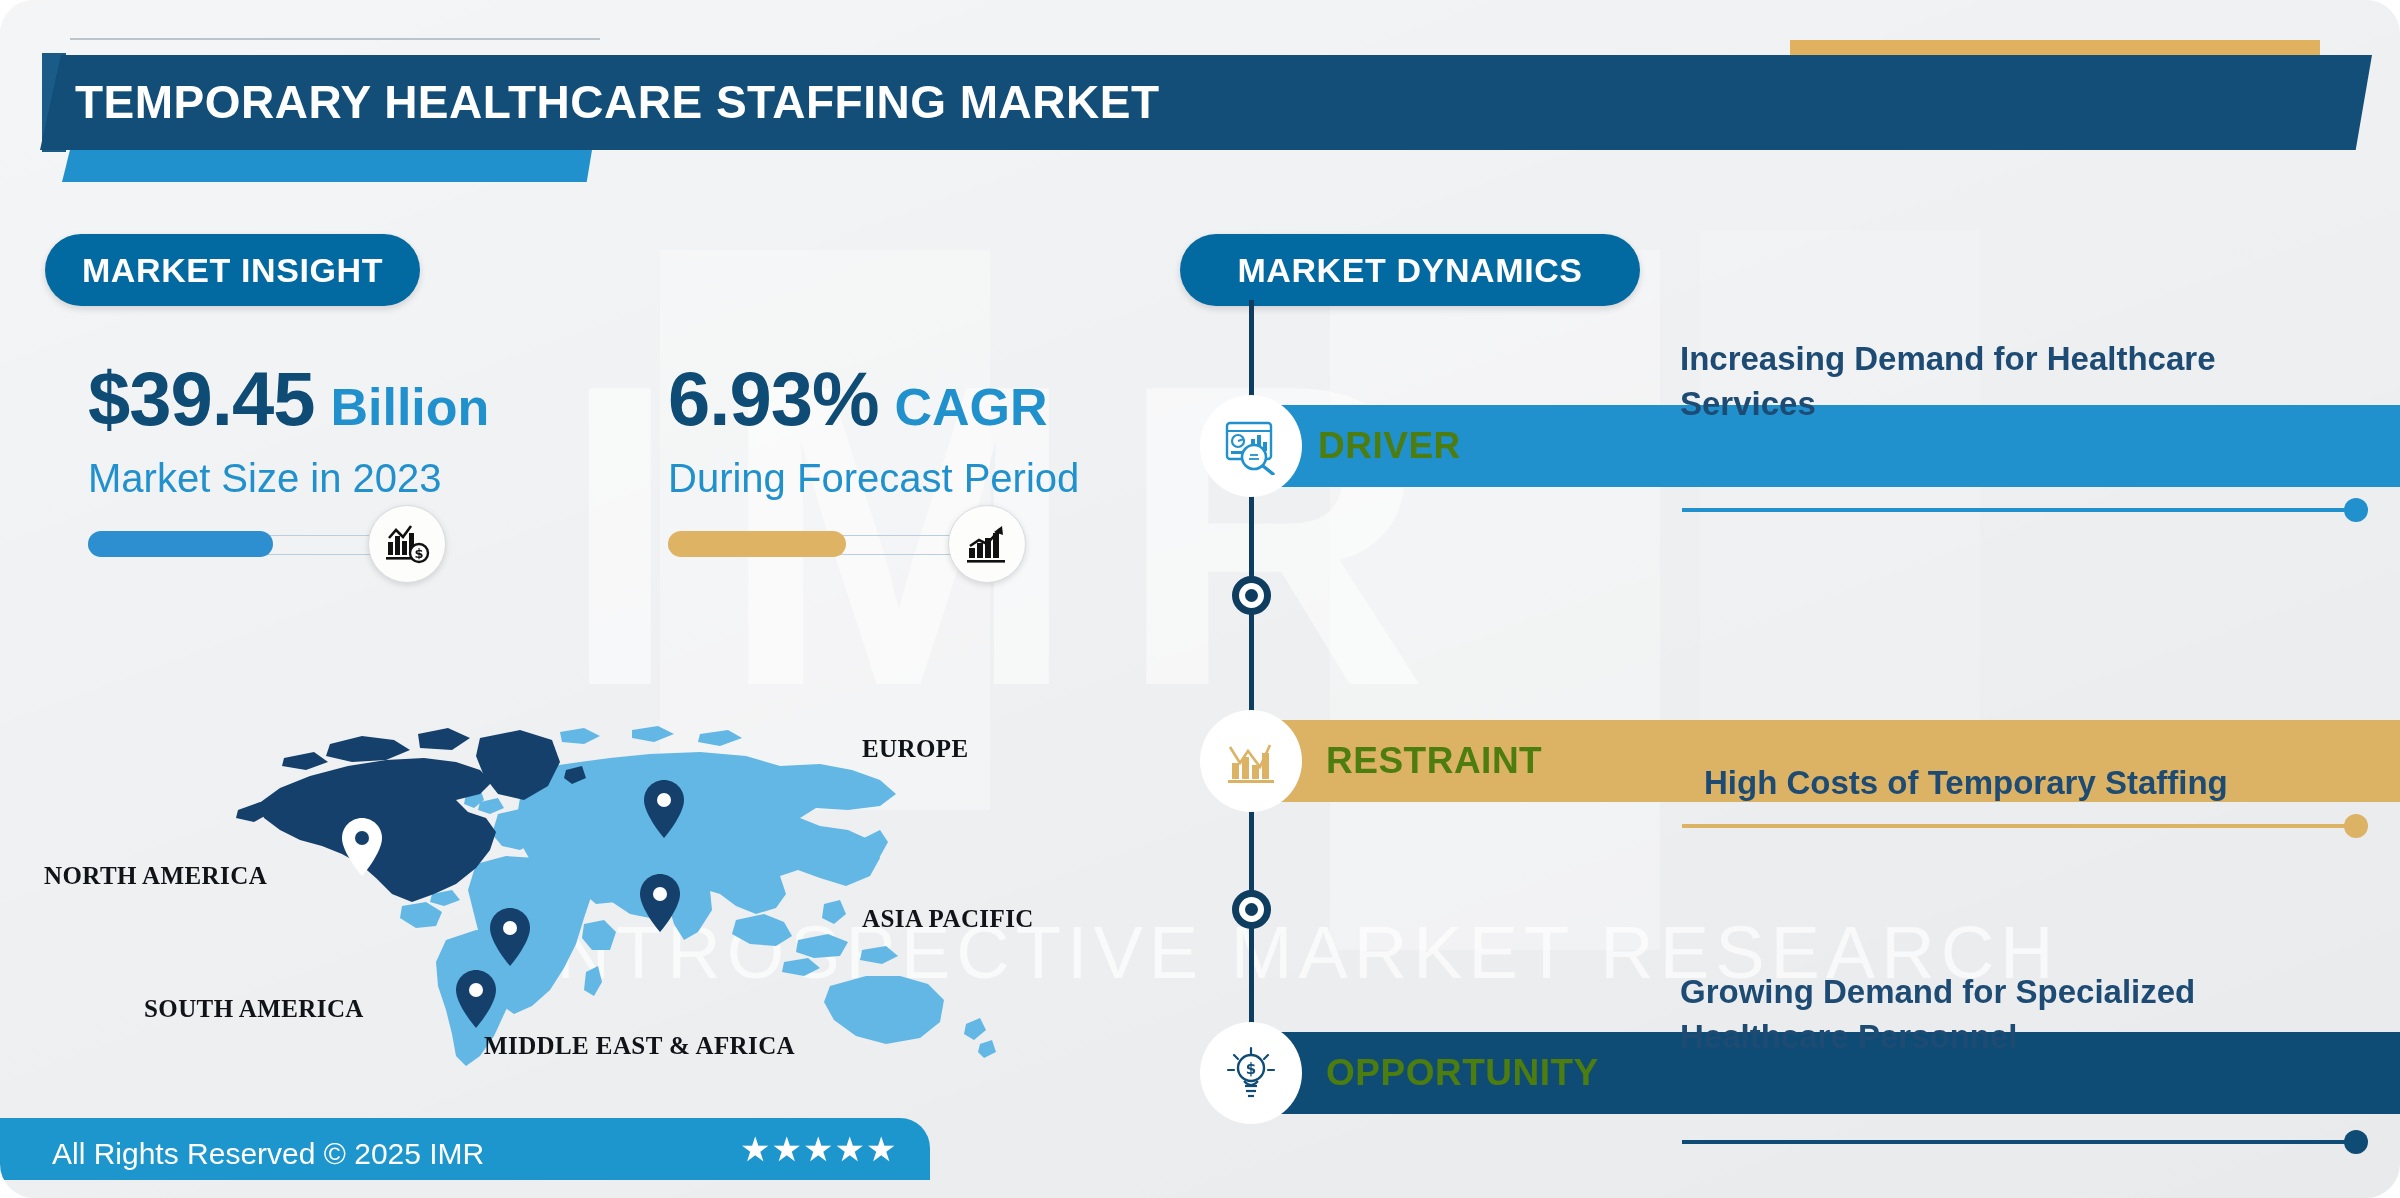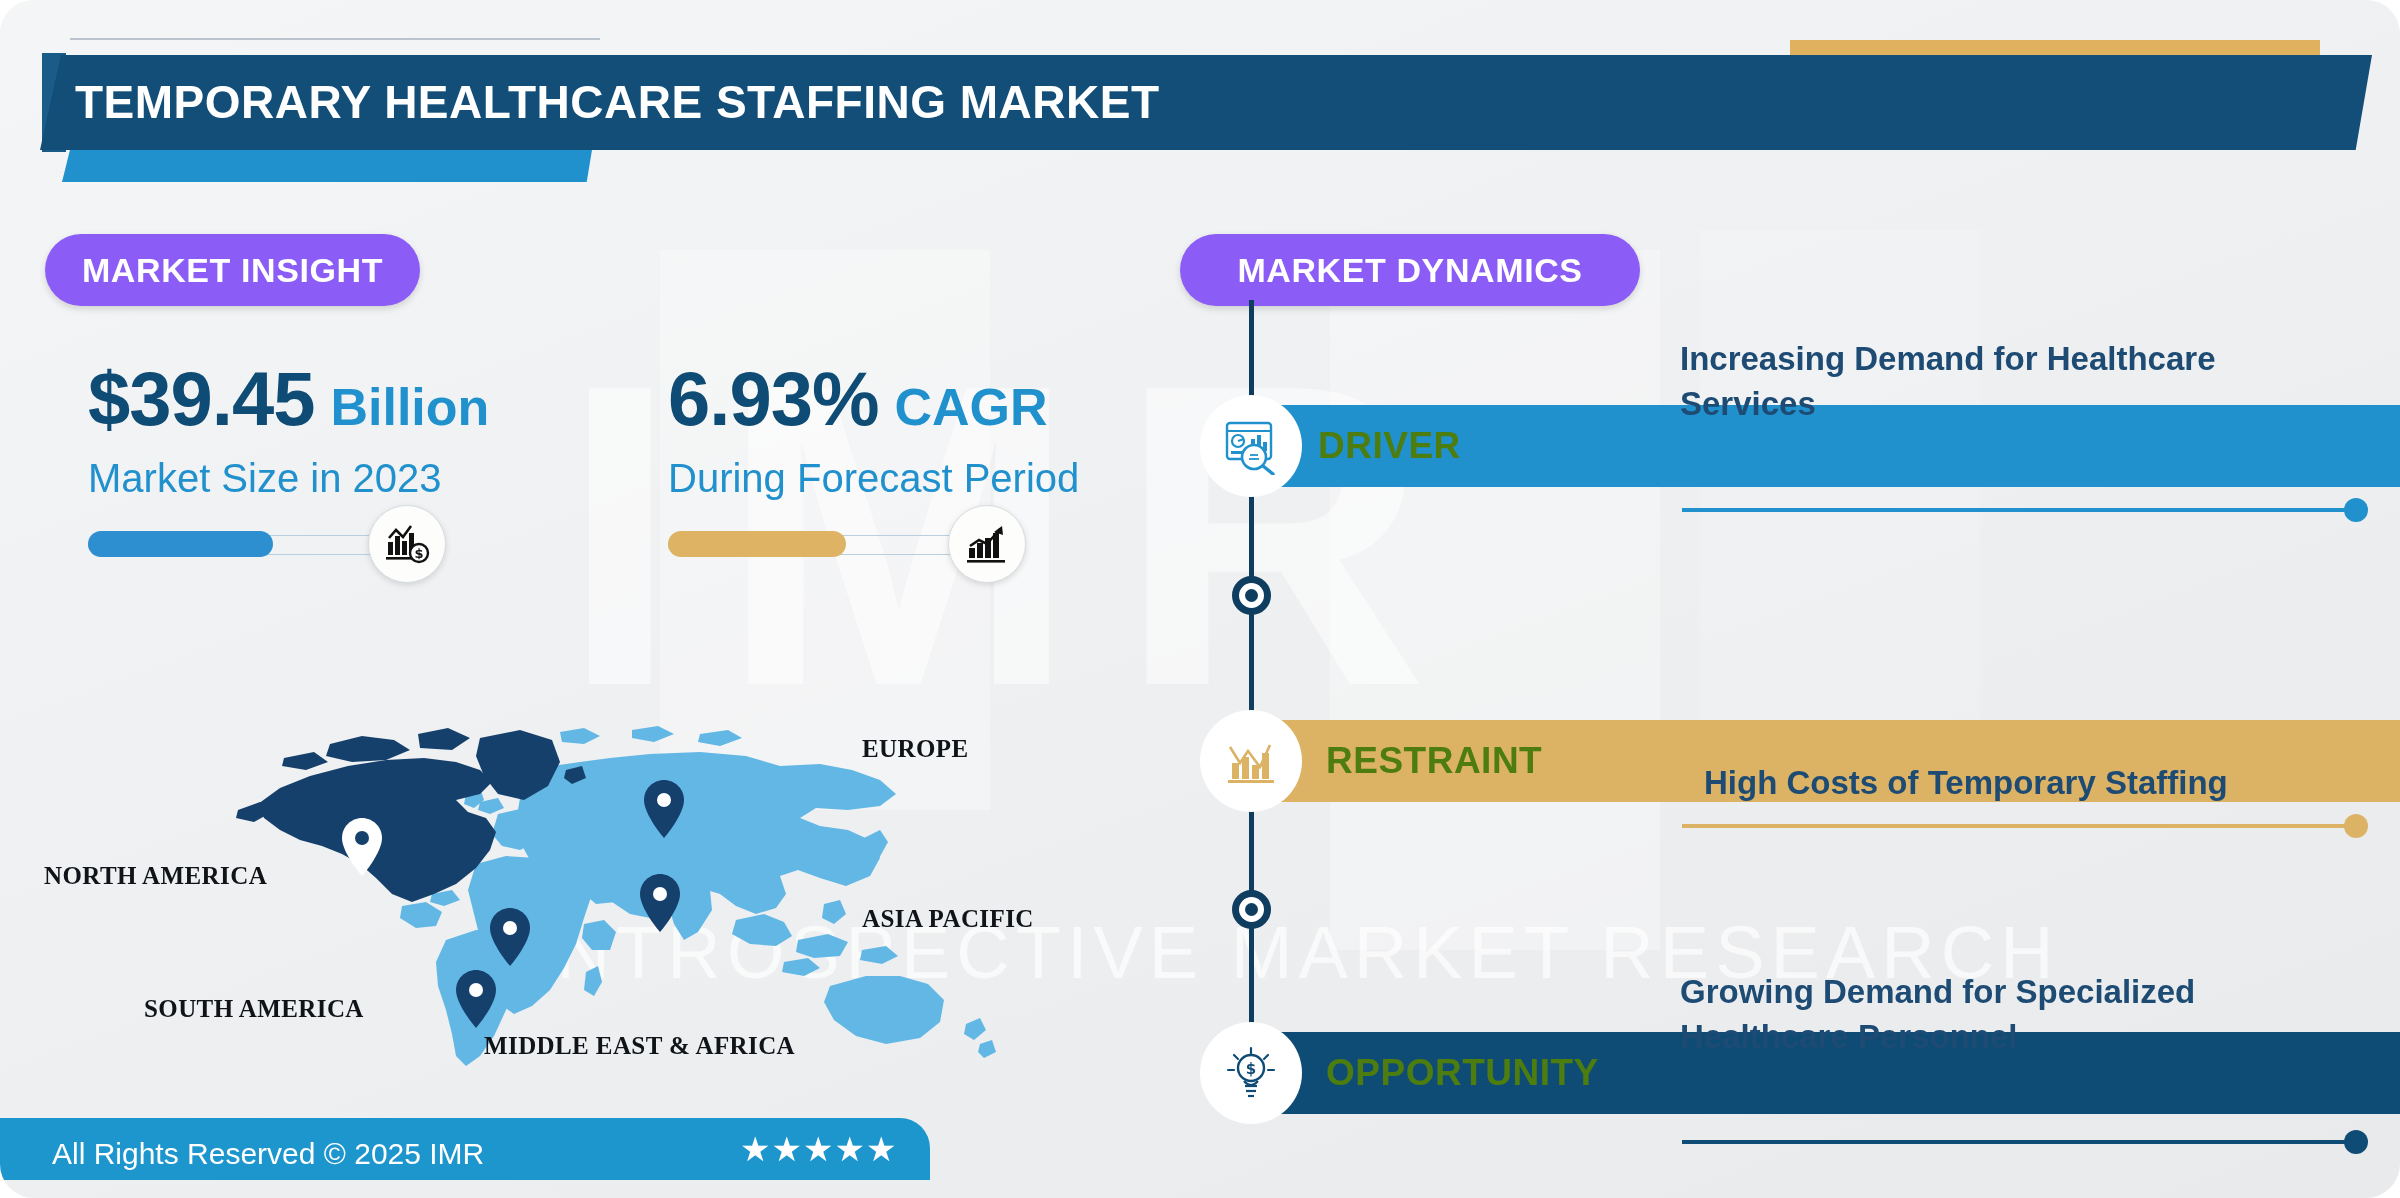--- a/index.html
+++ b/index.html
@@ -96,21 +96,21 @@
   #header-accent {
     position: absolute;
     left: 62px; top: 150px; width: 530px; height: 32px;
     background: #2191ce;
     clip-path: polygon(1.5% 0%, 100% 0%, 99% 100%, 0% 100%);
   }
 
   
   .pill {
     position: absolute;
-    background: #8b5cf6;
+    background: #0369a1;
     color: #ffffff;
     border-radius: 60px;
     font-size: 34px;
     font-weight: bold;
     letter-spacing: 0.6px;
     display: flex;
     align-items: center;
     justify-content: center;
     white-space: nowrap;
     box-shadow: 0 3px 7px rgba(0,0,0,0.14);

